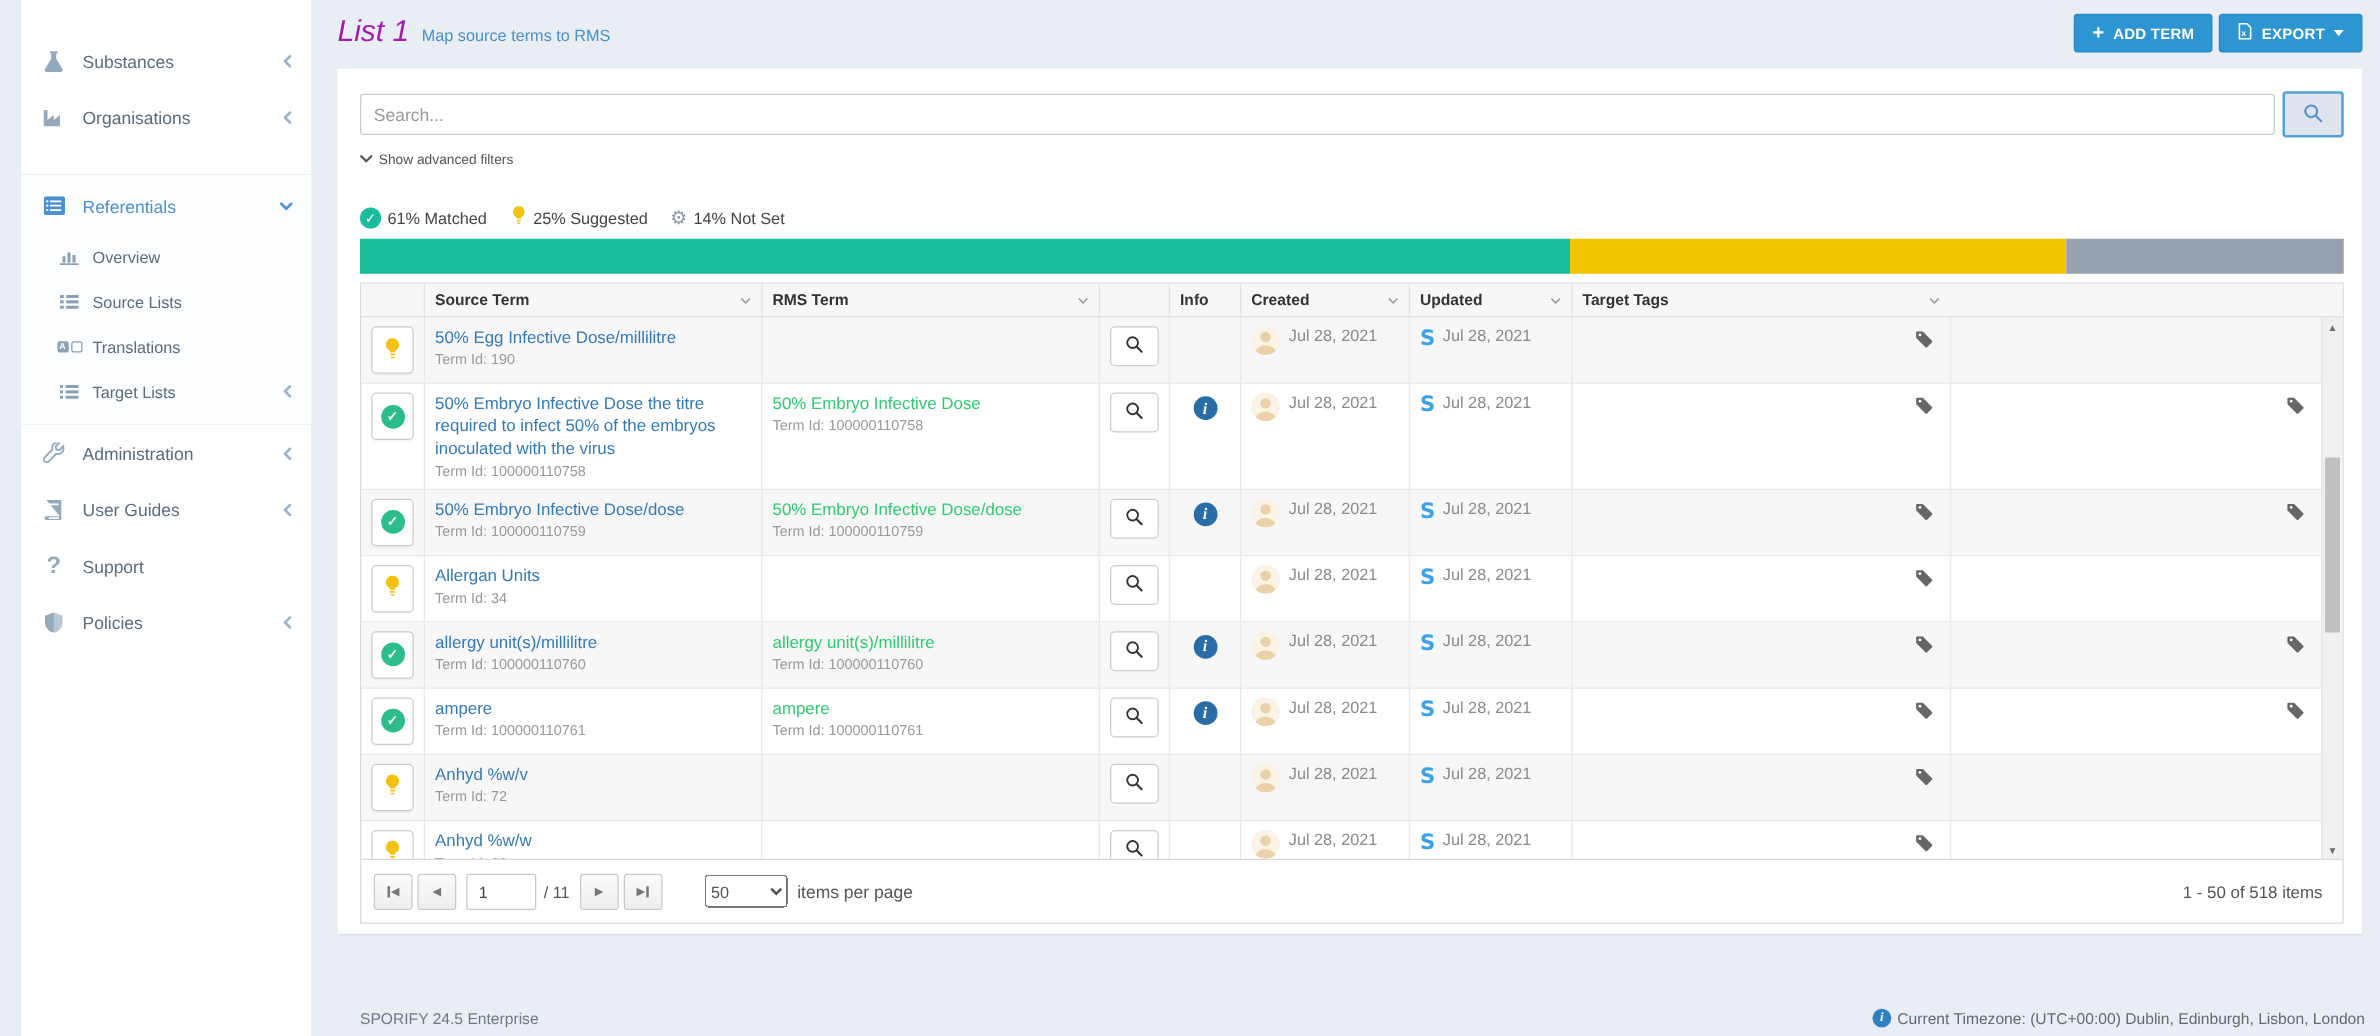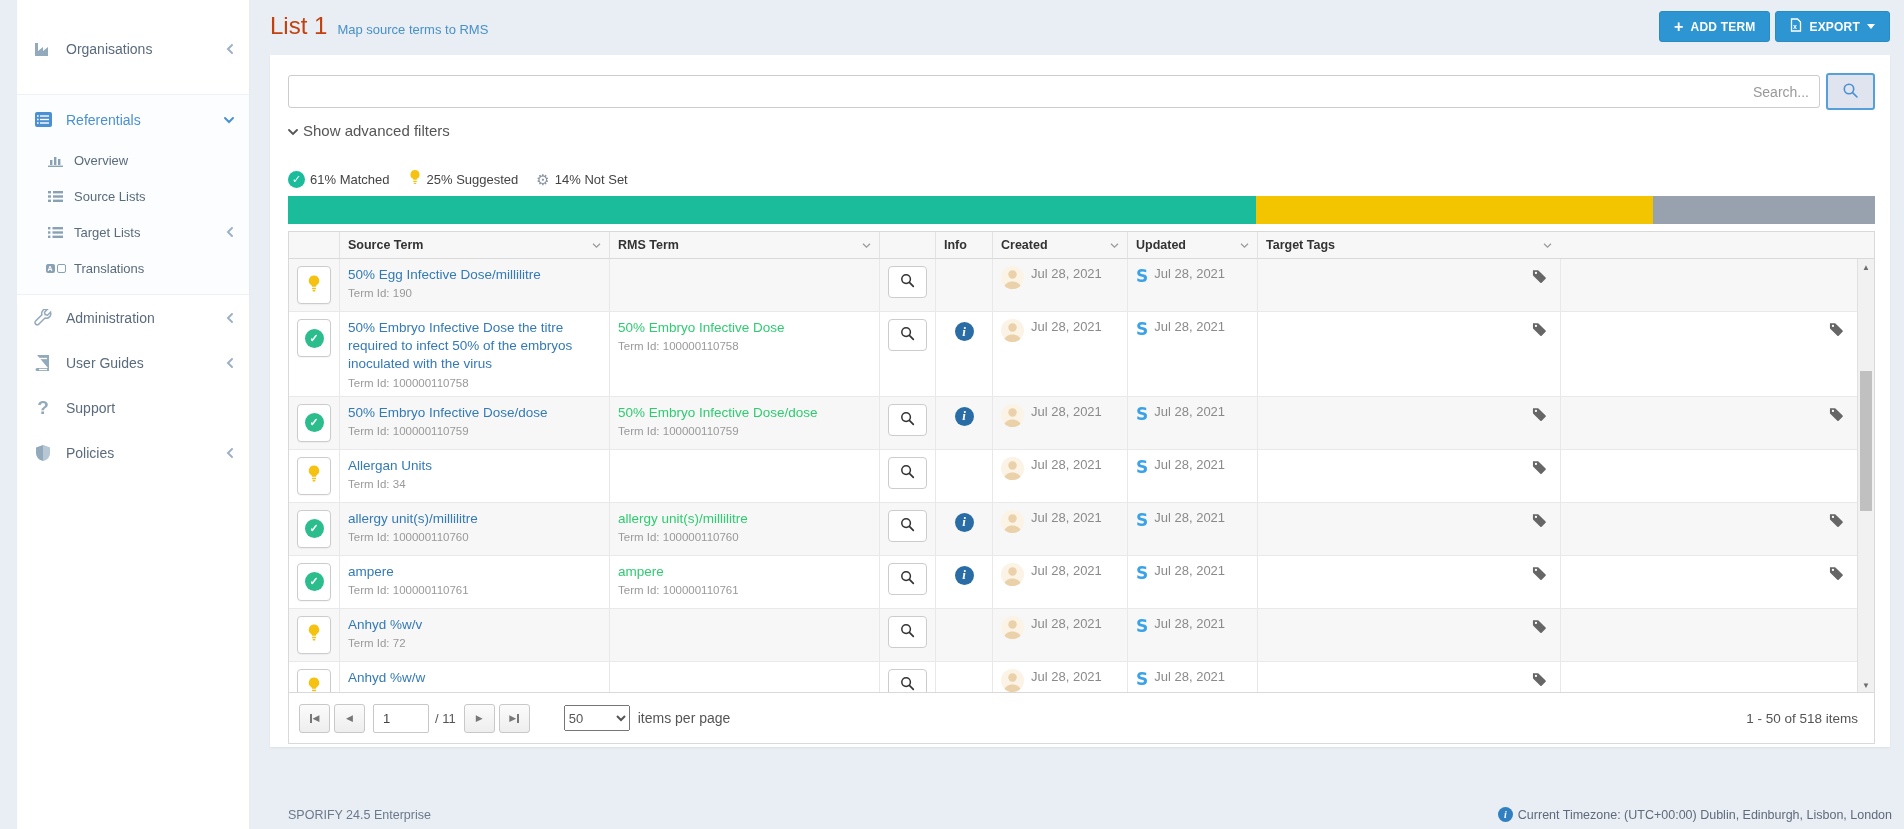--- a/index.html
+++ b/index.html
@@ -24,40 +24,40 @@
     display:flex; align-items:center; justify-content:center; }
   .sb-sub .chev { margin-left:auto; color:#9db1c6; display:flex; }
   .qmark { font-size:19px; font-weight:bold; color:#93aabd; }
   .tr-sq { display:flex; gap:2px; }
   .tr-sq b { width:9px; height:9px; background:#8aa0b3; border-radius:2px;
     color:#fff; font-size:7px; line-height:9px; text-align:center; font-weight:bold; }
   .tr-sq i { width:9px; height:9px; border:1.5px solid #8aa0b3; border-radius:2px; }
 
   
   .page-title { position:absolute; left:270px; top:12px; display:flex; align-items:baseline; gap:10px; }
-  .page-title h1 { font-size:24px; font-weight:400; color:#c2410c; }
+  .page-title h1 { font-size:24px; font-weight:400; color:#a21caf;font-style:italic; }
   .page-title span { font-size:13px; color:#4791c6; }
   .top-buttons { position:absolute; right:14px; top:11px; display:flex; gap:5px; }
   .btn-blue { background:#2e95d3; color:#fff; border:1px solid #2a8ac4; border-radius:3px;
     height:31px; padding:0 14px; font-size:12px; font-weight:bold; letter-spacing:.2px;
     display:flex; align-items:center; gap:7px; cursor:pointer; }
   .caret-down { width:0; height:0; border-left:4px solid transparent;
     border-right:4px solid transparent; border-top:5px solid #fff; }
 
   
   .card { position:absolute; left:270px; right:14px; top:55px; height:692px;
     background:#fff; box-shadow:0 1px 2px rgba(0,0,0,.06); padding:18px 15px 0 18px; }
   .search-row { display:flex; align-items:center; }
   .search-row input { flex:1; height:33px; border:1px solid #ccc; border-radius:3px;
-    padding:0 10px; font-size:14px; color:#1d4ed8; outline:none;text-align:right; }
+    padding:0 10px; font-size:14px; color:#1d4ed8; outline:none; }
   .search-row input::placeholder { color:#999; }
   .search-btn { margin-left:6px; width:49px; height:37px; background:#dfe4ee;
     border:2px solid #56a0d9; border-radius:3px; display:flex; align-items:center;
     justify-content:center; cursor:pointer; }
-  .adv-row { margin-top:12px; font-size:15px; color:#555; display:flex; align-items:center;
+  .adv-row { margin-top:12px; font-size:11px; color:#555; display:flex; align-items:center;
     gap:5px; cursor:pointer; width:fit-content; }
   .legend { margin-top:30px; display:flex; align-items:center; gap:18px; font-size:13px; color:#444; }
   .leg-item { display:flex; align-items:center; gap:5px; }
   .check-circle { width:17px; height:17px; border-radius:50%; background:#1abc9c; color:#fff;
     font-size:11px; font-weight:bold; display:flex; align-items:center; justify-content:center; }
   .gear { font-size:15px; color:#8a94a6; line-height:1; }
   .progress { margin-top:7px; height:28px; display:flex; width:100%; }
 
   
   .tbl { margin-top:7px; border:1px solid #d9d9d9; }
@@ -123,20 +123,33 @@
   .f-info { width:15px; height:15px; border-radius:50%; background:#2f7fc1; color:#fff;
     font-family:"Liberation Serif","DejaVu Serif",serif; font-style:italic; font-weight:bold;
     font-size:10px; display:flex; align-items:center; justify-content:center; }
 </style>
 </head>
 <body>
 
 <nav class="sidebar">
   <div class="sb-item">
     <span class="ic">
+      <svg width="16" height="18" viewBox="0 0 16 18">
+          <path d="M5 1h6v1.5l-1 .5v4l5 8.2c.6 1-.1 2.3-1.3 2.3H2.3C1.1 17.5.4 16.2 1 15.2L6 7V3l-1-.5z" fill="currentColor"></path>
+        </svg>
+    </span>
+    <span>Substances</span>
+    <span class="chev">
+      <svg width="10" height="12" viewBox="0 0 10 12">
+          <polyline points="7,2 3,6 7,10" fill="none" stroke="currentColor" stroke-width="2" stroke-linecap="round"></polyline>
+        </svg>
+    </span>
+  </div>
+  <div class="sb-item">
+    <span class="ic">
       <svg width="18" height="16" viewBox="0 0 18 16">
           <path d="M1 15V2h3v8l5-4v4l5-4v9z" fill="currentColor"></path>
         </svg>
     </span>
     <span>Organisations</span>
     <span class="chev">
       <svg width="10" height="12" viewBox="0 0 10 12">
           <polyline points="7,2 3,6 7,10" fill="none" stroke="currentColor" stroke-width="2" stroke-linecap="round"></polyline>
         </svg>
     </span>
@@ -189,46 +202,46 @@
               <rect x="5" y="1" width="10" height="2.4"></rect>
               <rect x="5" y="5.3" width="10" height="2.4"></rect>
               <rect x="5" y="9.6" width="10" height="2.4"></rect>
             </g>
           </svg>
       </span>
       <span>Source Lists</span>
     </div>
     <div class="sb-sub">
       <span class="ic">
+        <span class="tr-sq">
+            <b>A</b>
+            <i></i>
+          </span>
+      </span>
+      <span>Translations</span>
+    </div>
+    <div class="sb-sub">
+      <span class="ic">
         <svg width="15" height="13" viewBox="0 0 15 13">
             <g fill="currentColor">
               <rect x="0" y="1" width="2.4" height="2.4"></rect>
               <rect x="0" y="5.3" width="2.4" height="2.4"></rect>
               <rect x="0" y="9.6" width="2.4" height="2.4"></rect>
               <rect x="4.5" y="1" width="10.5" height="2.4"></rect>
               <rect x="4.5" y="5.3" width="10.5" height="2.4"></rect>
               <rect x="4.5" y="9.6" width="10.5" height="2.4"></rect>
             </g>
           </svg>
       </span>
       <span>Target Lists</span>
       <span class="chev">
         <svg width="10" height="12" viewBox="0 0 10 12">
             <polyline points="7,2 3,6 7,10" fill="none" stroke="currentColor" stroke-width="2" stroke-linecap="round"></polyline>
           </svg>
       </span>
-    </div>
-    <div class="sb-sub">
-      <span class="ic">
-        <span class="tr-sq">
-            <b>A</b>
-            <i></i>
-          </span>
-      </span>
-      <span>Translations</span>
     </div>
   </div>
 
   <div class="sb-item">
     <span class="ic">
       <svg width="18" height="18" viewBox="0 0 18 18">
           <path d="M16.5 3.2l-3 3-2.4-.6-.6-2.4 3-3a4.4 4.4 0 0 0-5.6 5.5L2 11.6a2.3 2.3 0 1 0 3.2 3.2L11 9a4.4 4.4 0 0 0 5.5-5.7z" fill="none" stroke="currentColor" stroke-width="1.5"></path>
         </svg>
     </span>
     <span>Administration</span>

